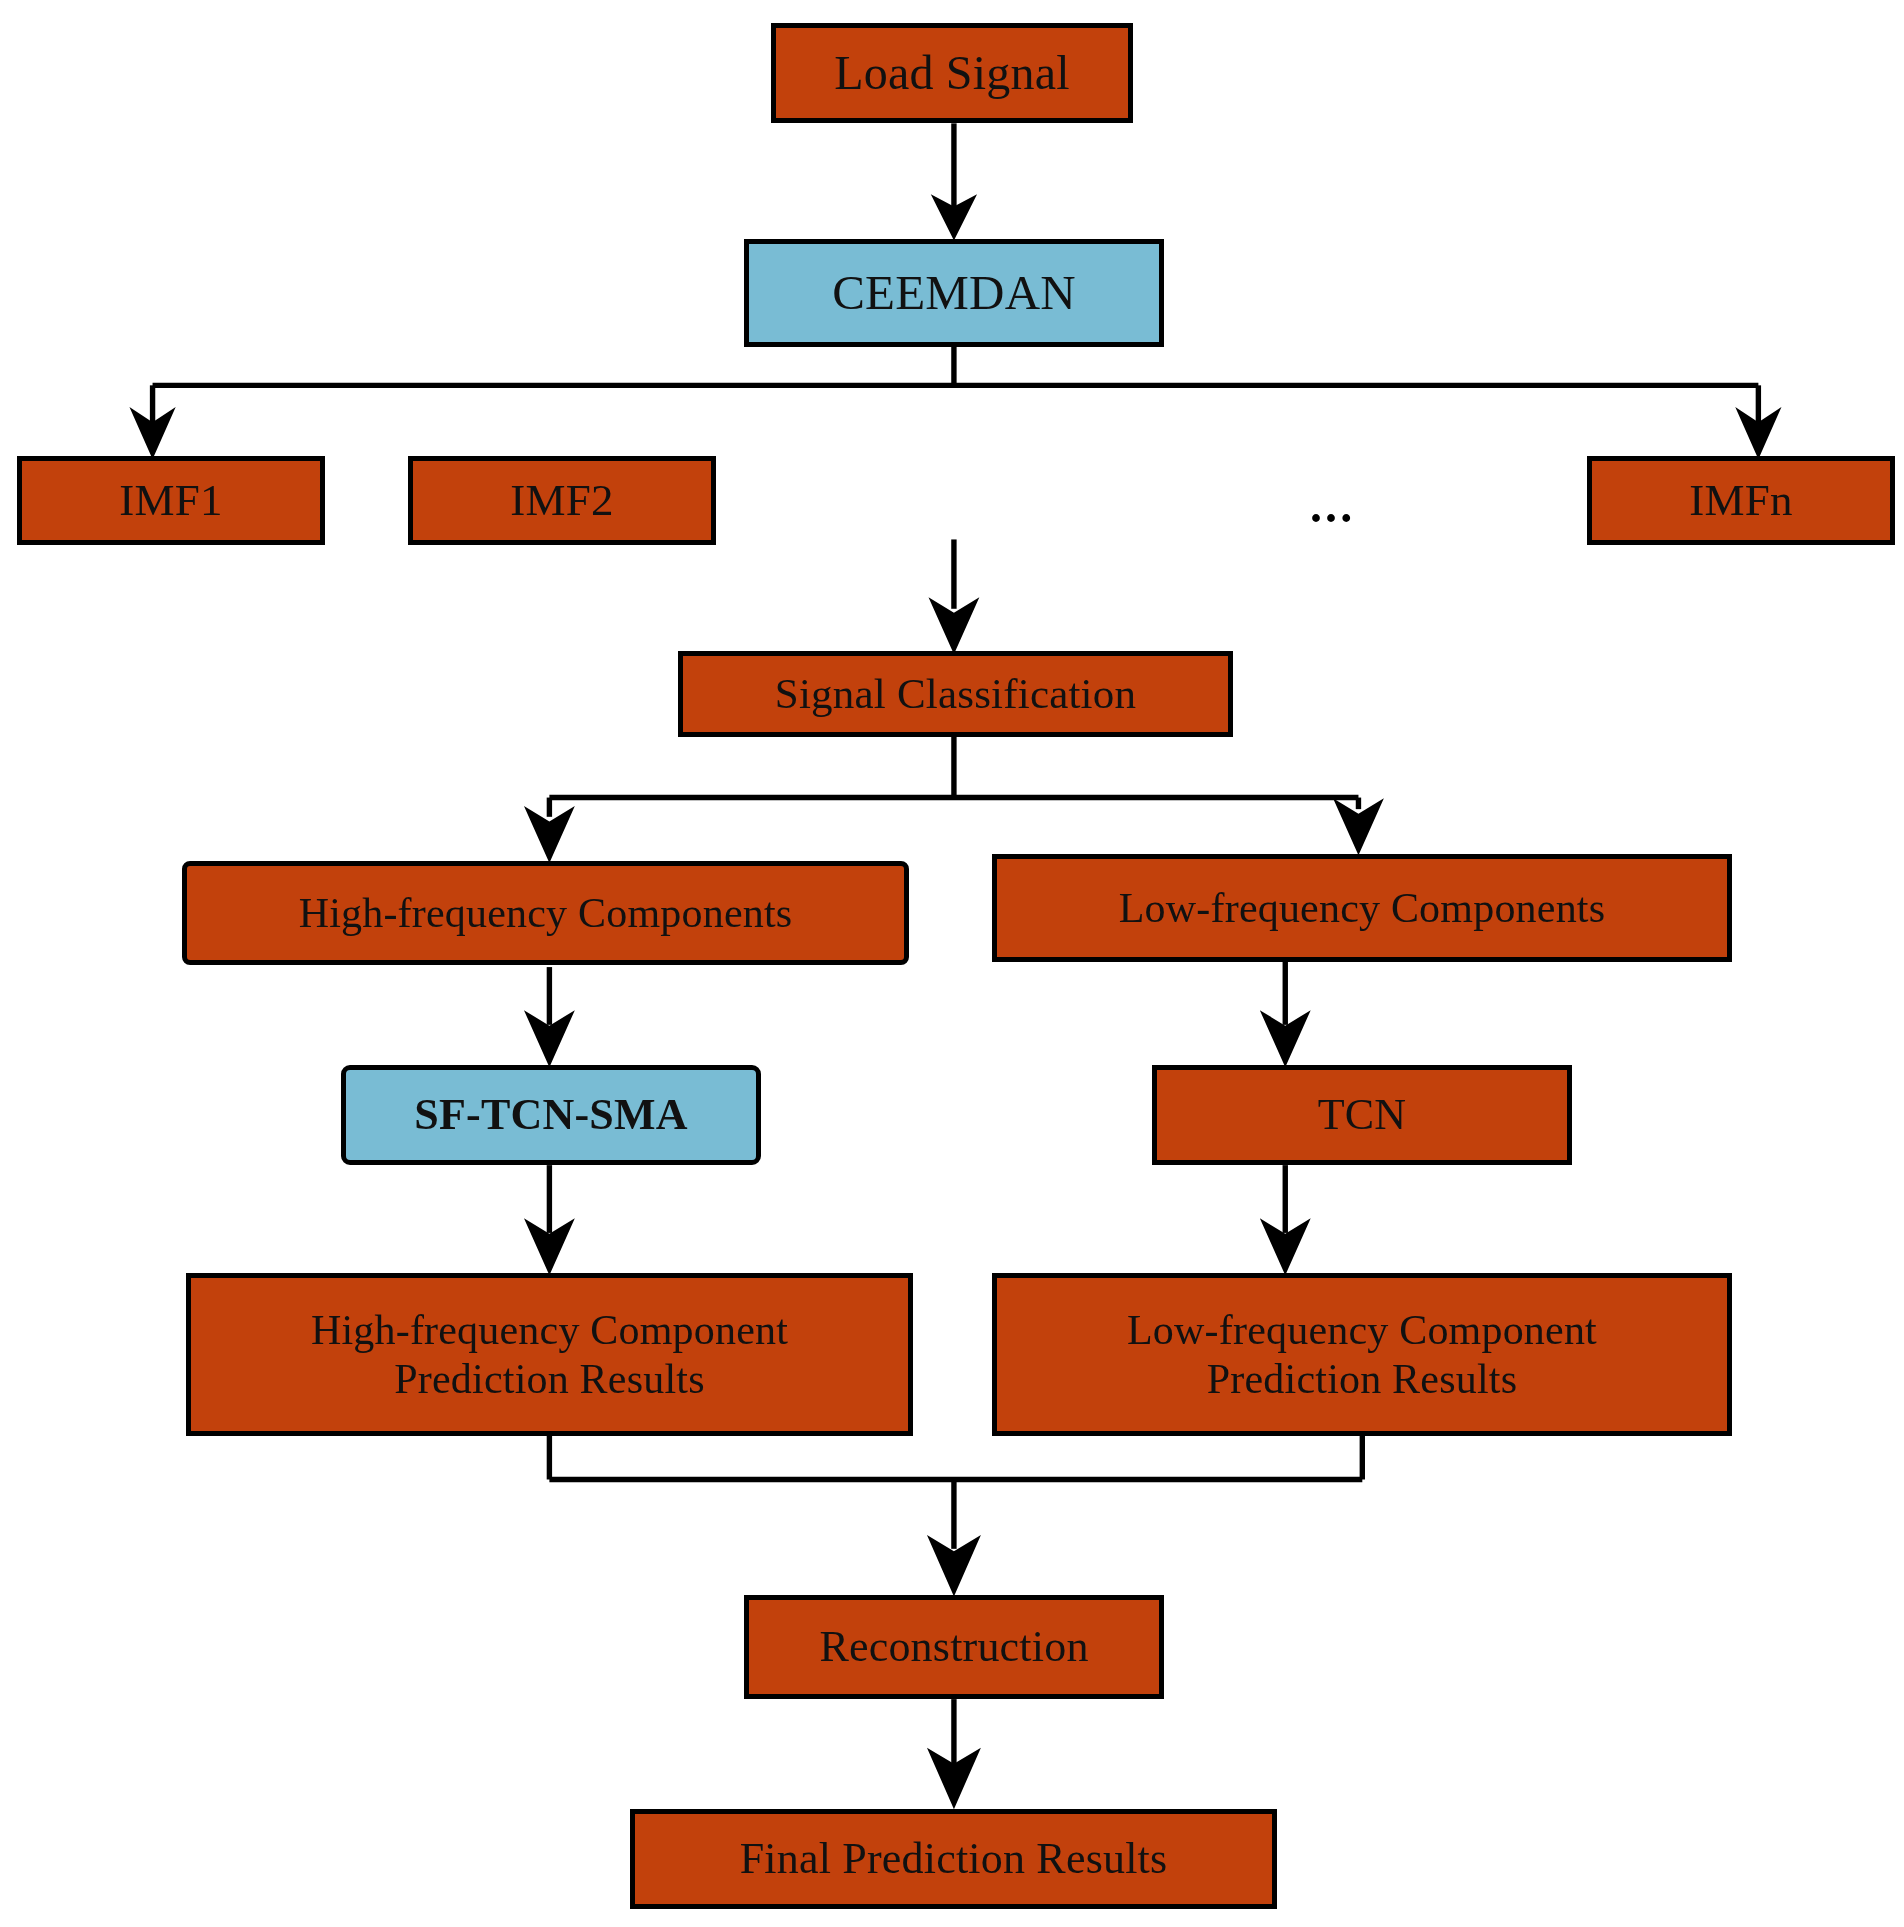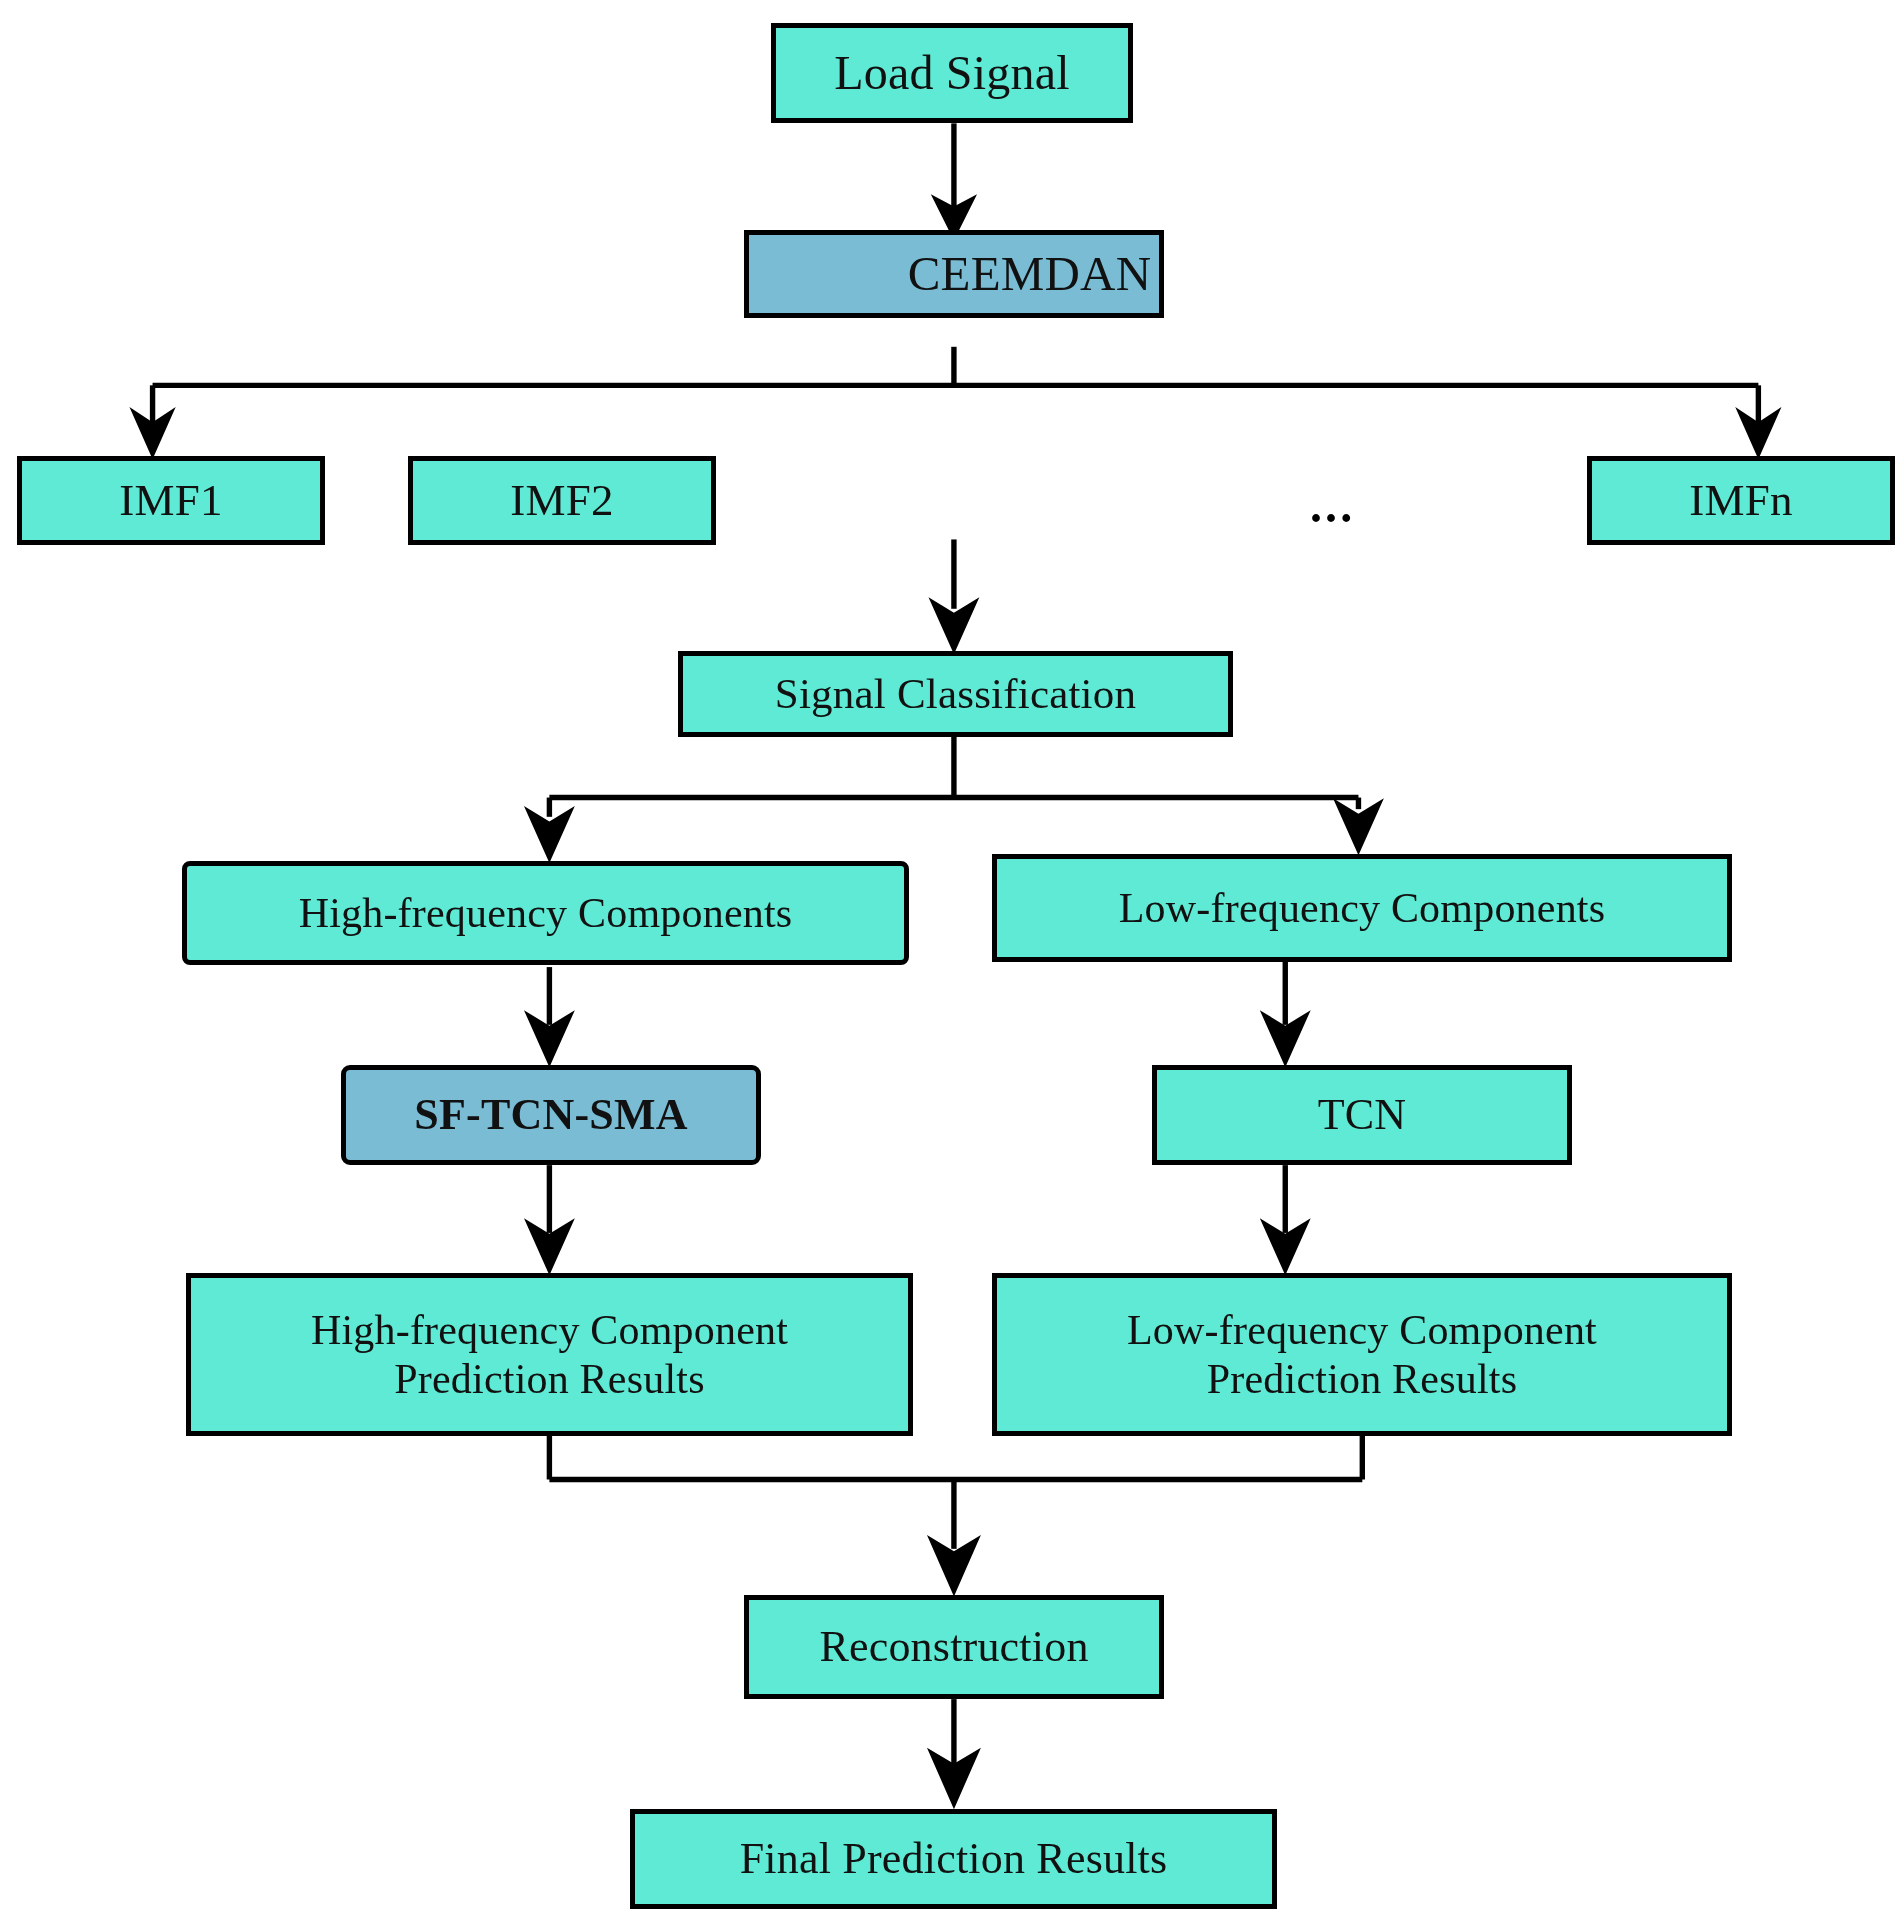--- a/index.html
+++ b/index.html
@@ -12,21 +12,21 @@
     width: 1904px;
     height: 1928px;
     background: #ffffff;
     font-family: "Liberation Serif", "DejaVu Serif", serif;
     overflow: hidden;
   }
   .node {
     position: absolute;
     box-sizing: border-box;
     border: 5.4px solid #000000;
-    background: #5eead4;
+    background: #c2410c;
     display: flex;
     align-items: center;
     justify-content: center;
     text-align: center;
     color: #111111;
     line-height: 1.15;
     letter-spacing: 0.2px;
   }
   .node.accent {
     background: #79bcd4;
@@ -111,21 +111,21 @@
     <polygon points="1238,2072 1203,1992 1238,2013 1273,1992"></polygon>
 
     <line x1="1238" y1="2205" x2="1238" y2="2290"></line>
     <polygon points="1238,2348 1203,2268 1238,2289 1273,2268"></polygon>
   </svg>
 
   <div class="node" style="left:771px; top:23px; width:362px; height:100px; font-size:48px;">
     <span class="label">Load Signal</span>
   </div>
 
-  <div class="node accent" style="left:744px; top:230px; width:420px; height:88px; font-size:49px;text-align:right;">
+  <div class="node accent" style="left:744px; top:239px; width:420px; height:108px; font-size:49px;">
     <span class="label">CEEMDAN</span>
   </div>
 
   <div class="node" style="left:17px; top:456px; width:308px; height:89px; font-size:45px;justify-content:center;">
     <span class="label">IMF1</span>
   </div>
 
   <div class="node" style="left:408px; top:456px; width:308px; height:89px; font-size:45px;">
     <span class="label">IMF2</span>
   </div>

